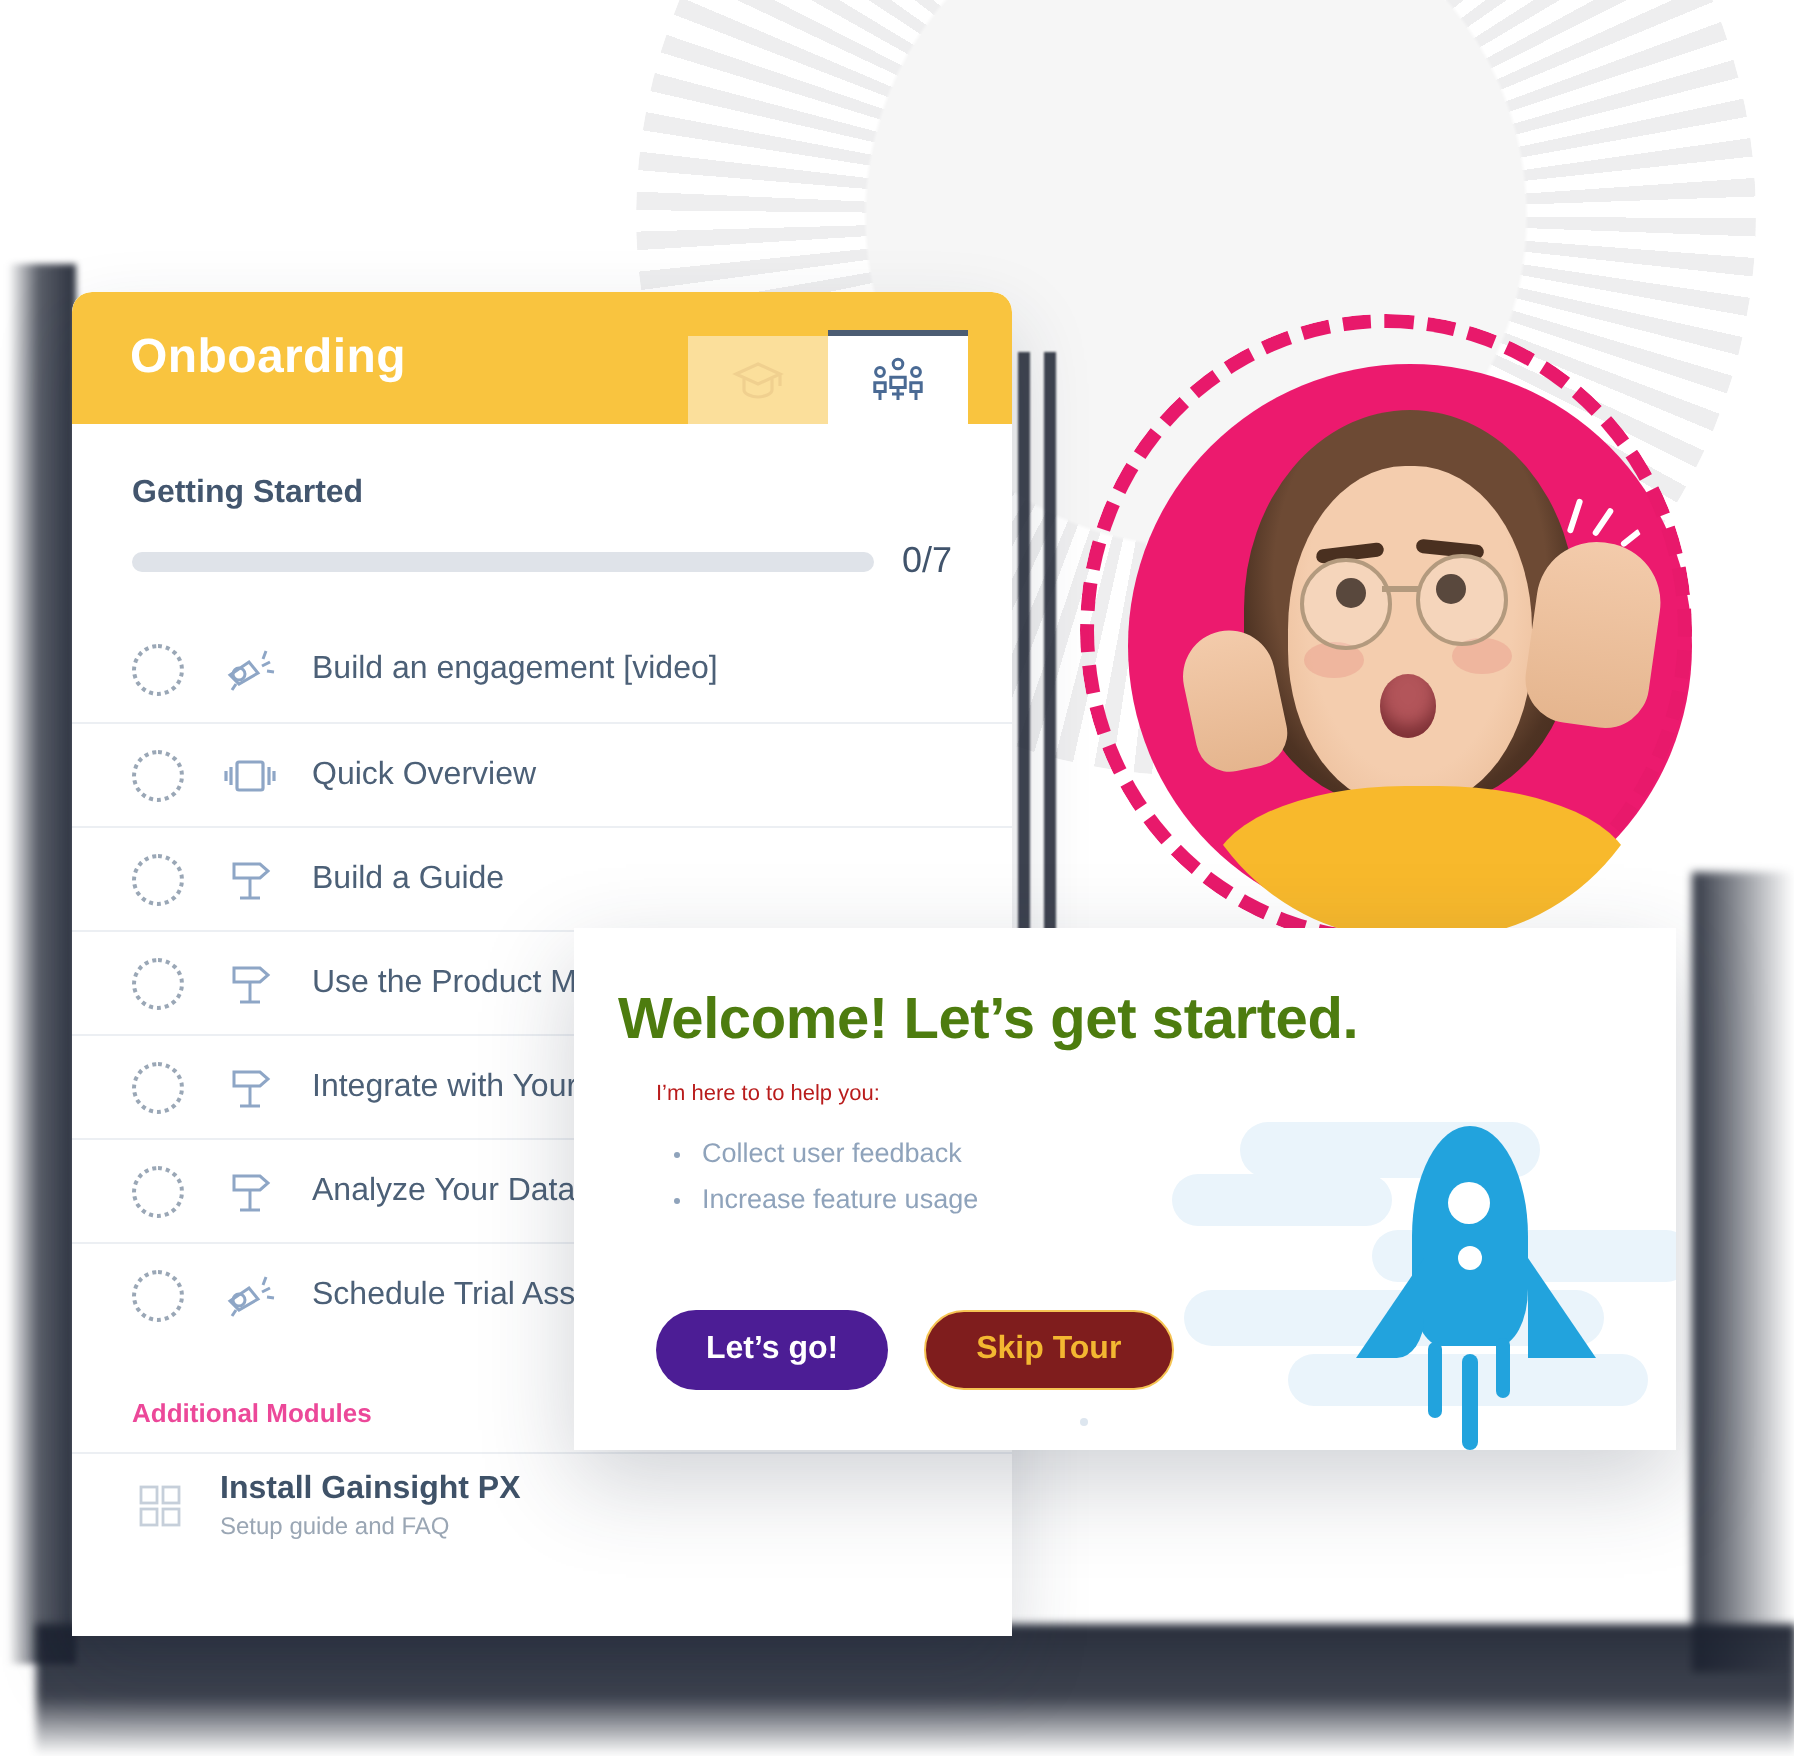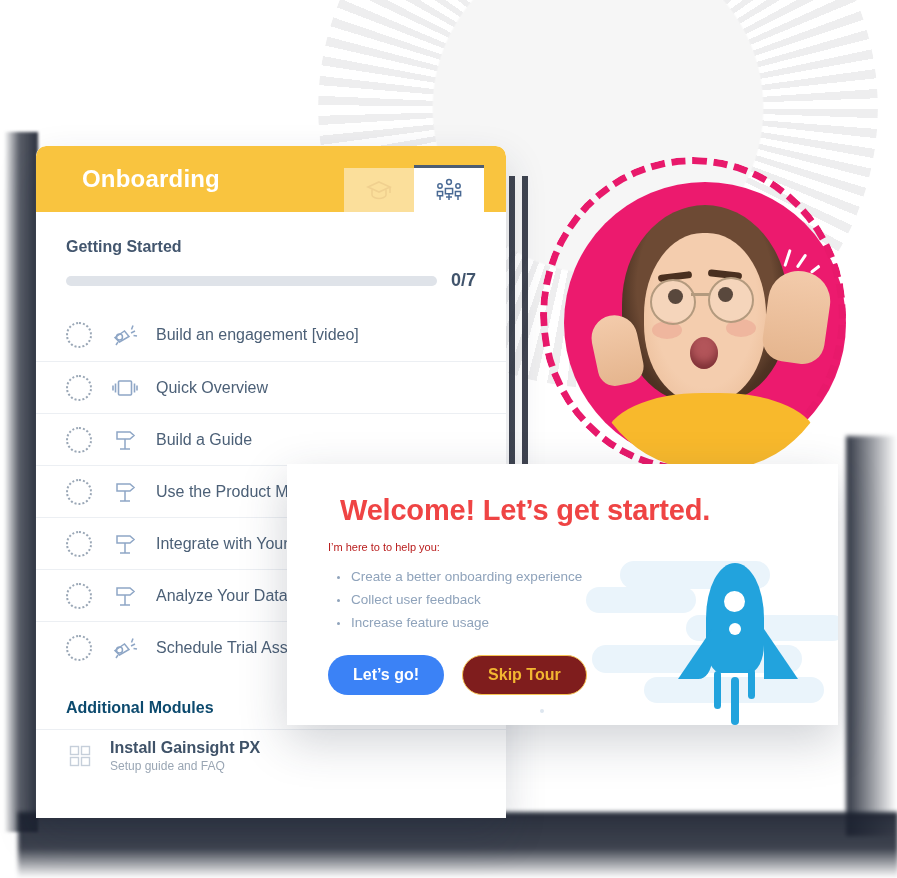--- a/index.html
+++ b/index.html
@@ -120,93 +120,93 @@
     box-shadow:0 18px 40px rgba(40,50,70,.18);
     overflow:hidden;
   }
   .card-header{
     position:relative;height:66px;background:#f9c council;
     background:#f9c43f;
     border-radius:10px 10px 0 0;
     display:flex;align-items:center;
   }
   .card-title{
-    color:#ffffff;font-size:24px;font-weight:700;margin-left:46px;letter-spacing:.2px;
+    color:#ffffff;font-size:24px;font-weight:700;margin-left:29px;letter-spacing:.2px;
   }
   .tabs{position:absolute;right:22px;bottom:0;display:flex;align-items:flex-end;}
   .tab{
     width:70px;height:44px;display:flex;align-items:center;justify-content:center;
     cursor:pointer;
   }
   .tab.inactive{background:#fbdf9b;}
   .tab.active{background:#ffffff;border-top:3px solid #4c5d73;}
 
   .section-title{
     font-size:16px;font-weight:700;color:#43566e;margin:26px 0 0 30px;
   }
   .progress-row{display:flex;align-items:center;margin:14px 30px 0 30px;}
   .progress-track{
     flex:1;height:10px;border-radius:6px;background:#dfe3e9;
   }
   .progress-count{
-    margin-left:14px;font-size:18px;font-weight:700;color:#41546c;white-space:nowrap;
+    margin-left:14px;font-size:18px;font-weight:400;color:#41546c;white-space:nowrap;
   }
 
   .task-list{margin-top:18px;}
   .task{
     display:flex;align-items:center;height:52px;
     border-top:1px solid #eceff3;padding:0 0 0 30px;box-sizing:border-box;cursor:pointer;
   }
   .task:first-child{border-top:none;}
   .task-check{
     width:22px;height:22px;border-radius:50%;border:2px dotted #9aa7b6;flex:0 0 auto;
   }
   .task-icon{width:30px;margin-left:18px;display:flex;align-items:center;justify-content:center;flex:0 0 auto;}
   .task-label{
     margin-left:16px;font-size:16px;color:#4c6077;white-space:nowrap;
   }
 
   .modules-title{
-    font-size:16px;font-weight:700;color:#0c4a6e;margin:26px 0 12px 30px;
+    font-size:13px;font-weight:700;color:#ec4899;margin:26px 0 12px 30px;
   }
   .module{
     display:flex;align-items:center;height:52px;border-top:1px solid #eceff3;
     padding-left:30px;box-sizing:border-box;cursor:pointer;
   }
   .module-icon{width:28px;flex:0 0 auto;display:flex;align-items:center;justify-content:center;}
   .module-text{margin-left:16px;}
   .module-name{font-size:16px;font-weight:700;color:#3f5268;line-height:1.2;}
   .module-sub{font-size:12px;color:#9aa6b4;margin-top:2px;}
 
   
   .dialog{
     position:absolute;left:287px;top:464px;width:551px;height:261px;
     background:#ffffff;
     box-shadow:0 16px 44px rgba(40,50,70,.22);
     overflow:hidden;
   }
   .dlg-title{
-    margin:30px 0 0 53px;font-size:29px;font-weight:700;color:#ef4444;letter-spacing:-.2px;
+    margin:30px 0 0 22px;font-size:29px;font-weight:700;color:#4d7c0f;letter-spacing:-.2px;
   }
   .dlg-sub{
     margin:14px 0 0 41px;font-size:11px;color:#b91c1c;
   }
   .dlg-list{margin:16px 0 0 50px;padding:0;list-style:none;}
   .dlg-list li{
     font-size:13.5px;color:#8fa3bb;margin-bottom:8px;position:relative;padding-left:14px;
   }
   .dlg-list li:before{
     content:"";position:absolute;left:0;top:7px;width:3px;height:3px;border-radius:50%;background:#8fa3bb;
   }
   .dlg-actions{position:absolute;left:41px;bottom:30px;display:flex;gap:18px;}
   .btn{
     font-size:16px;font-weight:600;border-radius:22px;height:40px;padding:0 25px;
     display:flex;align-items:center;justify-content:center;cursor:pointer;box-sizing:border-box;
   }
-  .btn-primary{background:#3b82f6;color:#ffffff;border:none;}
+  .btn-primary{background:#4c1d95;color:#ffffff;border:none;}
   .btn-secondary{background:#7f1d1d;color:#f3b731;border:1.6px solid #f6c453;}
 
   .dlg-art{position:absolute;right:0;bottom:0;width:236px;height:180px;}
   .cloud{position:absolute;background:#eaf4fb;border-radius:22px;}
   .rocket-body{
     position:absolute;left:104px;top:18px;width:58px;height:110px;
     background:#22a3dd;border-radius:50% 50% 26% 26%;
   }
   .rocket-win{position:absolute;border-radius:50%;background:#ffffff;}
   .fin{position:absolute;width:34px;height:50px;background:#22a3dd;}
@@ -423,21 +423,20 @@
       <div class="fin l"></div>
       <div class="fin r"></div>
       <div class="flame" style="left:112px;top:126px;width:7px;height:38px;"></div>
       <div class="flame" style="left:129px;top:132px;width:8px;height:48px;"></div>
       <div class="flame" style="left:146px;top:124px;width:7px;height:30px;"></div>
     </div>
 
     <div class="dlg-title">Welcome! Let’s get started.</div>
     <div class="dlg-sub">I’m here to to help you:</div>
     <ul class="dlg-list">
-      <li>Create a better onboarding experience</li>
       <li>Collect user feedback</li>
       <li>Increase feature usage</li>
     </ul>
     <div class="dlg-actions">
       <div class="btn btn-primary">Let’s go!</div>
       <div class="btn btn-secondary">Skip Tour</div>
     </div>
     <div class="dlg-dot"></div>
   </div>
 

